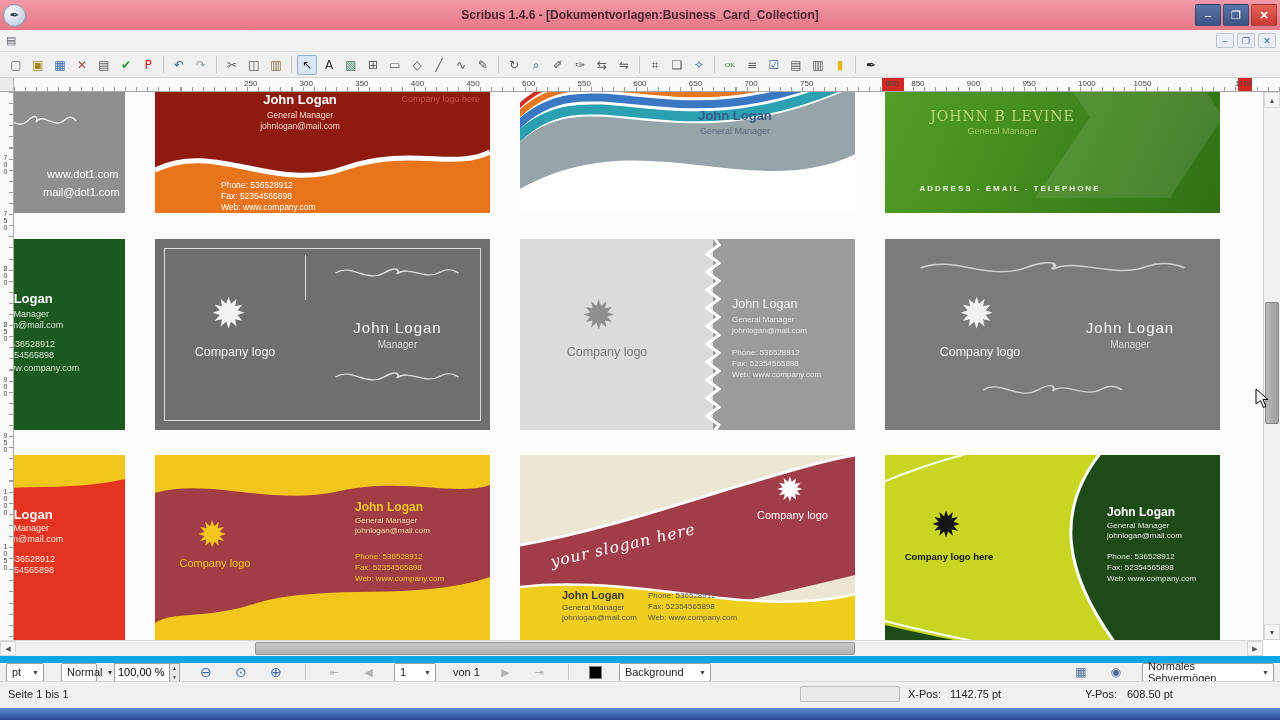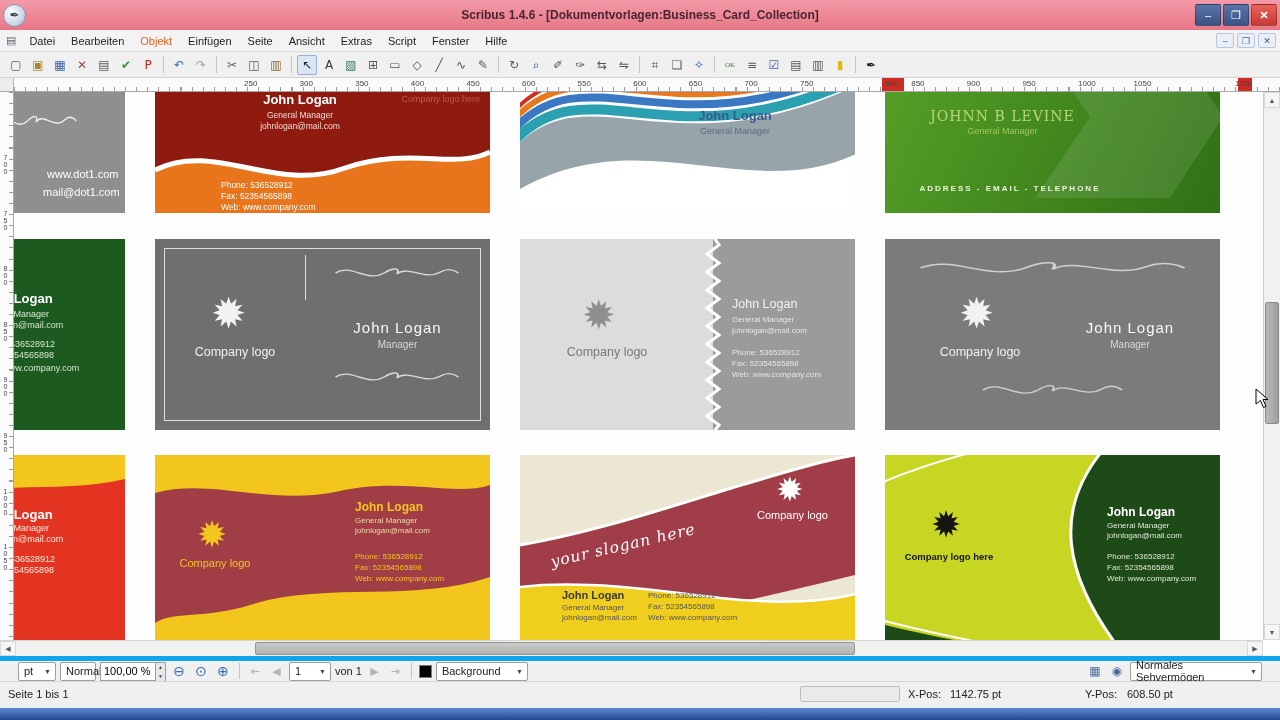--- a/index.html
+++ b/index.html
@@ -56,21 +56,21 @@
   .burst{position:absolute;line-height:1;font-family:"DejaVu Sans",sans-serif}
   .flourish{position:absolute}
   .ctr{text-align:center}
 
   
   .hscroll{position:absolute;top:640px;left:0;width:1263px;height:16px;background:#f1f1f1;border-top:1px solid #d6d6d6}
   .hthumb{position:absolute;top:1px;height:13px;background:linear-gradient(#c9c9c9,#b2b2b2);border:1px solid #949494;border-radius:2px}
   .hs-arrow{position:absolute;top:0;width:16px;height:15px;display:flex;align-items:center;justify-content:center;font-size:7px;color:#555;background:#f5f5f5;border:1px solid #d8d8d8}
 
   
-  .controls{position:absolute;top:656px;left:0;width:1280px;height:25px;background:#f0f0f0;border-top:5px solid #0ea5e9;display:flex;align-items:center;gap:4px;padding:0 18px;font-size:11px}
+  .controls{position:absolute;top:656px;left:0;width:1280px;height:25px;background:#f0f0f0;border-top:7px solid #0ea5e9;display:flex;align-items:center;gap:17px;padding:0 6px;font-size:11px}
   .sel{display:flex;align-items:center;justify-content:space-between;background:#fff;border:1px solid #9e9e9e;height:19px;padding:0 4px 0 5px;border-radius:2px}
   .car{font-size:7px;color:#444;margin-left:4px}
   .zoomwrap{display:flex;align-items:flex-end}
   .zoominput{width:56px;height:19px;border:1px solid #9e9e9e;font-size:11px;padding:0 3px;font-family:"Liberation Sans",sans-serif}
   .spincol{display:flex;flex-direction:column;border:1px solid #9e9e9e;border-left:none;height:19px}
   .spincol span{font-size:5px;color:#444;padding:1px 2px;line-height:7px;background:#e8e8e8}
   .zbtn{width:18px;height:18px;display:flex;align-items:center;justify-content:center;font-size:14px;color:#3a6ab0}
   .nav{width:17px;height:18px;display:flex;align-items:center;justify-content:center;font-size:11px;color:#b4b4b4}
   .csep{width:1px;height:16px;background:#c6c6c6;margin:0 3px}
   .swatch{width:13px;height:13px;background:#000;border:1px solid #7a7a7a}
@@ -93,32 +93,20 @@
   <span class="title-text">Scribus 1.4.6 - [Dokumentvorlagen:Business_Card_Collection]</span>
   <span class="winbtns">
     <span class="winbtn min">–</span>
     <span class="winbtn max">❐</span>
     <span class="winbtn close">✕</span>
   </span>
 </div>
 
 <div class="menubar">
   <span class="menu-doc-icon">▤</span>
-  <span id="menu-items" style="display:flex">
-      <span class="menu-item">Datei</span>
-      <span class="menu-item">Bearbeiten</span>
-      <span class="menu-item accent">Objekt</span>
-      <span class="menu-item">Einfügen</span>
-      <span class="menu-item">Seite</span>
-      <span class="menu-item">Ansicht</span>
-      <span class="menu-item">Extras</span>
-      <span class="menu-item">Script</span>
-      <span class="menu-item">Fenster</span>
-      <span class="menu-item">Hilfe</span>
-    </span>
   <span class="mdi-btns">
     <span class="mdi-btn">–</span>
     <span class="mdi-btn">❐</span>
     <span class="mdi-btn">✕</span>
   </span>
 </div>
 
 <div class="toolbar" id="toolbar-icons">
     <span class="tb-icon" style="color: rgb(90, 90, 90);">▢</span>
     <span class="tb-icon" style="color: rgb(168, 134, 42);">▣</span>

